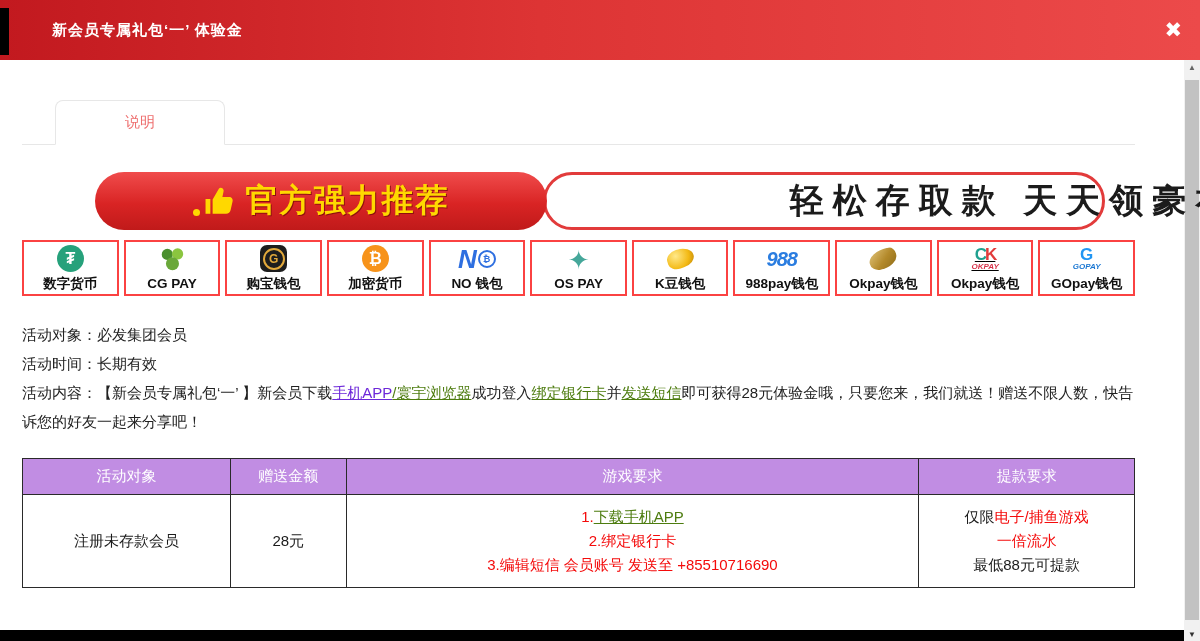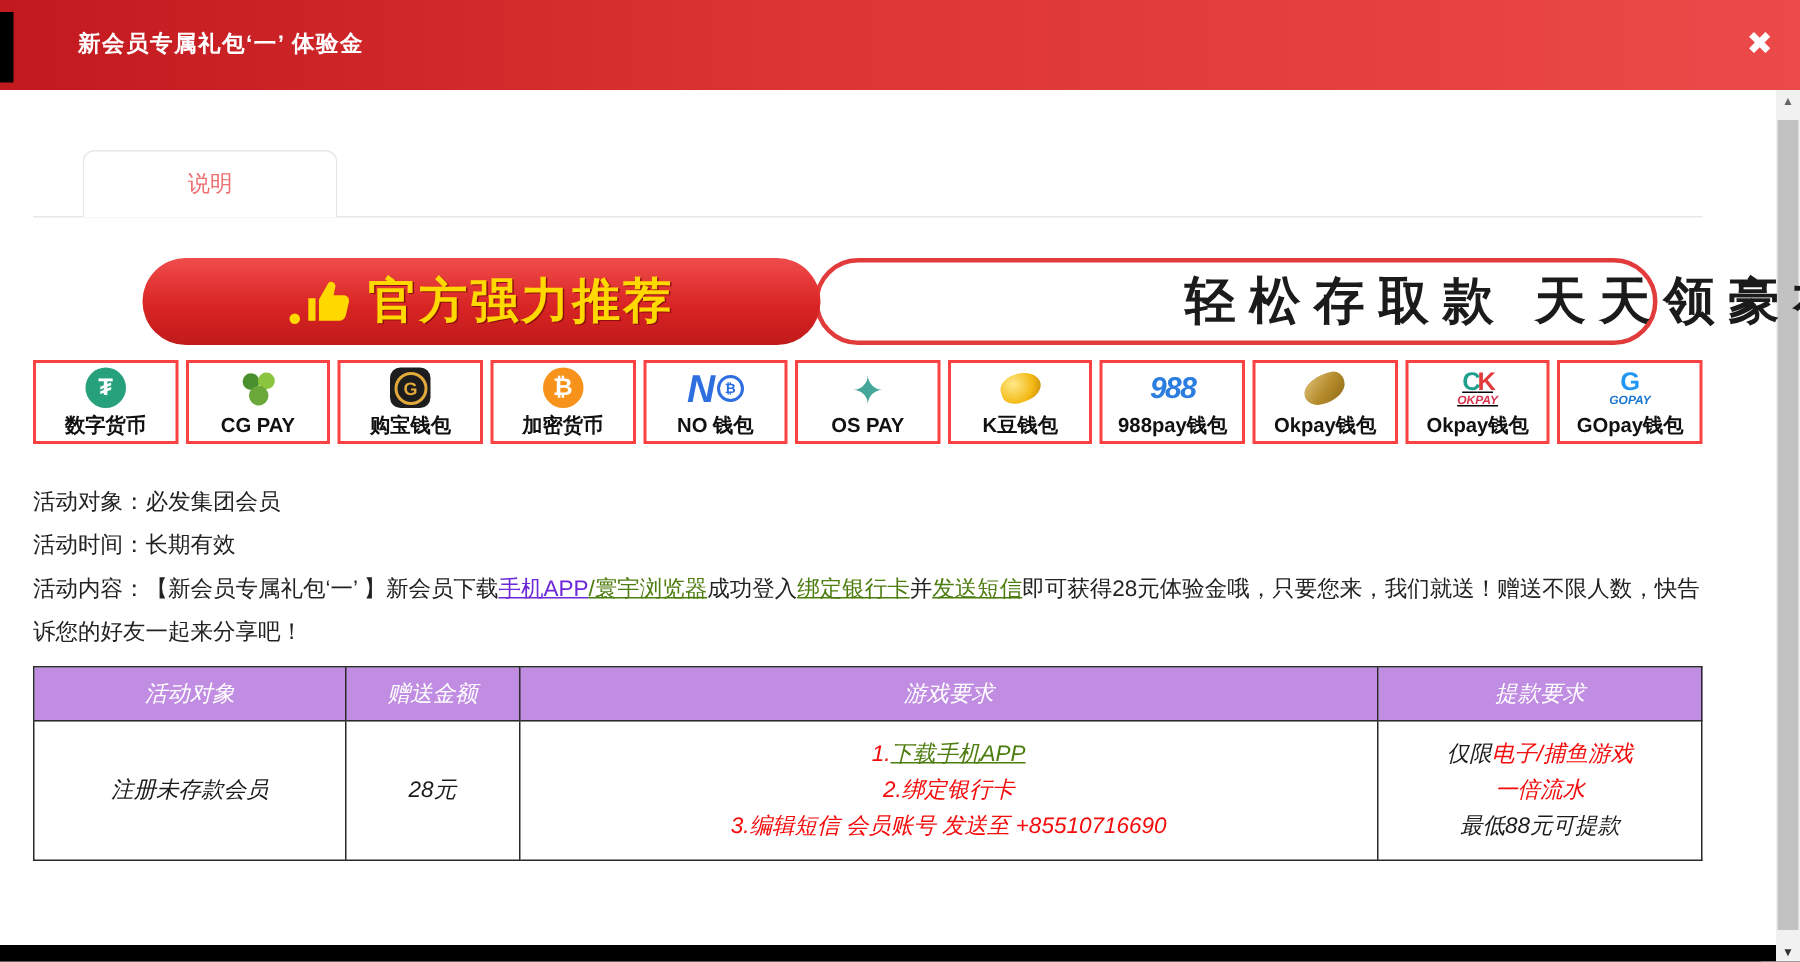--- a/index.html
+++ b/index.html
@@ -71,21 +71,21 @@
   .oksub{font-size:8px;font-weight:bold;font-style:italic;color:#d8344c;letter-spacing:0;}
   .gog{display:flex;flex-direction:column;align-items:center;line-height:1;}
   .gog .g{color:#2196f3;font-size:17px;font-weight:900;}
   .gosub{font-size:8px;font-weight:bold;font-style:italic;color:#1976d2;}
   
   .info{margin-top:24px;font-size:15px;color:#222;line-height:29px;}
   .lk-blue{color:#6d28d9;text-decoration:underline;cursor:pointer;}
   .lk-red{color:#4d7c0f;text-decoration:underline;cursor:pointer;}
   .red{color:#f40b0b;}
   
-  table.promo{margin-top:8px;width:100%;border-collapse:collapse;font-size:15px;font-style:italic;}
+  table.promo{margin-top:22px;width:100%;border-collapse:collapse;font-size:15px;}
   table.promo th{background:#c18de3;color:#fff;font-weight:normal;height:33px;
     border:1px solid #2a2a2a;}
   table.promo td{border:1px solid #2a2a2a;height:90px;text-align:center;color:#1b1b1b;
     line-height:24px;background:#fff;}
   .example{margin-top:26px;font-size:15px;color:#222;}
   
   .bottom-bar{position:absolute;left:0;top:630px;width:1174px;height:11px;background:#000;}
   .sbar{position:absolute;right:0;top:60px;width:16px;height:581px;background:#f1f1f1;}
   .sbar .up{height:16px;text-align:center;font-size:8px;color:#666;line-height:16px;cursor:pointer;}
   .sbar .thumb{position:absolute;left:1px;right:1px;top:20px;height:540px;background:#c2c2c2;cursor:pointer;}

